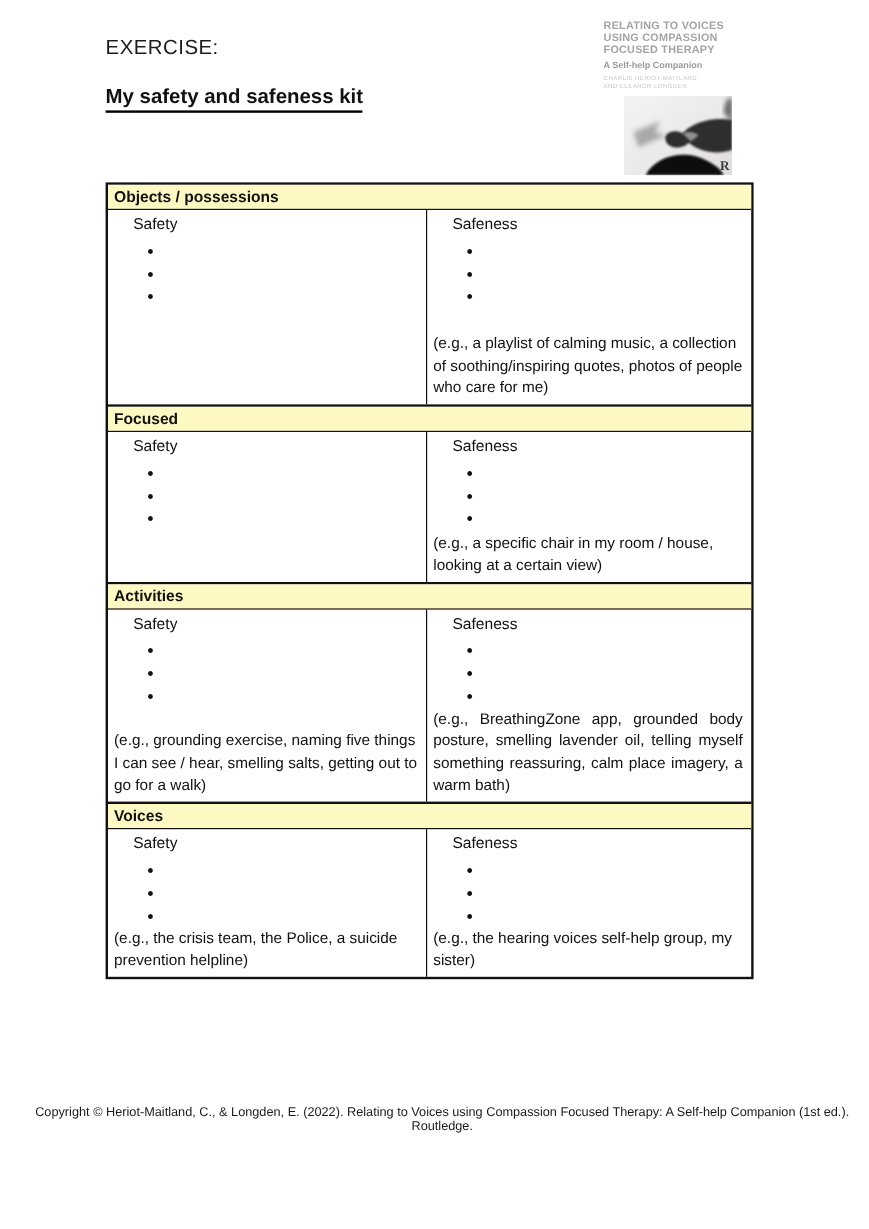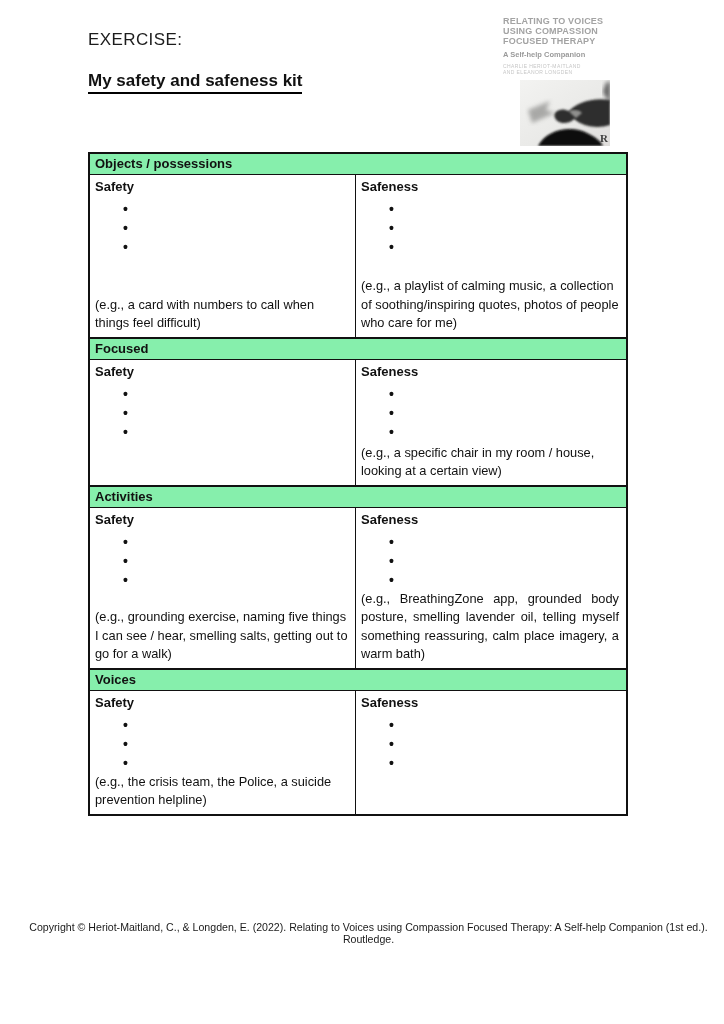--- a/index.html
+++ b/index.html
@@ -36,30 +36,30 @@
 
   
   .kit-table {
     position: absolute; left: 88px; top: 152px; width: 540px;
     border: 2px solid #111;
     font-size: 13px;
   }
   .section { width: 100%; }
   .section + .section { border-top: 2px solid #111; }
   .sec-header {
-    background: #86efac;
+    background: #fef9c3;
     font-weight: bold; font-size: 13px; line-height: 16px;
     padding: 2px 4px 2px 5px;
     border-bottom: 1.6px solid #111;
   }
   .sec-body { display: flex; align-items: stretch; }
   .cell { display: flex; flex-direction: column; padding: 3px 7px 5px 5px; }
   .cell.left  { width: 267px; }
   .cell.right { width: 273px; border-left: 1.6px solid #111; }
-  .cell-head { font-weight: bold; font-size: 13px; line-height: 17px; }
+  .cell-head { font-weight: normal; font-size: 13px; line-height: 17px; margin-left: 16px; }
   .bullets { list-style: none; margin: 5px 0 0 28px; }
   .bullets li { font-size: 14px; font-weight: bold; line-height: 19px; height: 19px; }
   .example { margin-top: auto; font-size: 12.8px; line-height: 18.2px; }
   .example.justify { text-align: justify; }
   .body-s1 { min-height: 162px; }
   .body-s2 { min-height: 125px; }
   .body-s3 { min-height: 160px; }
   .body-s4 { min-height: 122px; }
 
   
@@ -117,21 +117,20 @@
     <div class="section">
       <div class="sec-header">Objects / possessions</div>
       <div class="sec-body body-s1">
         <div class="cell left">
           <div class="cell-head">Safety</div>
           <ul class="bullets">
             <li>•</li>
             <li>•</li>
             <li>•</li>
           </ul>
-          <p class="example">(e.g., a card with numbers to call when things feel difficult)</p>
         </div>
         <div class="cell right">
           <div class="cell-head">Safeness</div>
           <ul class="bullets">
             <li>•</li>
             <li>•</li>
             <li>•</li>
           </ul>
           <p class="example">(e.g., a playlist of calming music, a collection of soothing/inspiring quotes, photos of people who care for me)</p>
         </div>
@@ -197,20 +196,21 @@
           </ul>
           <p class="example">(e.g., the crisis team, the Police, a suicide prevention helpline)</p>
         </div>
         <div class="cell right">
           <div class="cell-head">Safeness</div>
           <ul class="bullets">
             <li>•</li>
             <li>•</li>
             <li>•</li>
           </ul>
+          <p class="example">(e.g., the hearing voices self-help group, my sister)</p>
         </div>
       </div>
     </div>
 
   </div>
 
   <div class="footer">Copyright © Heriot-Maitland, C., &amp; Longden, E. (2022). Relating to Voices using Compassion Focused Therapy: A Self-help Companion (1st ed.). Routledge.</div>
 
 </div>
 

